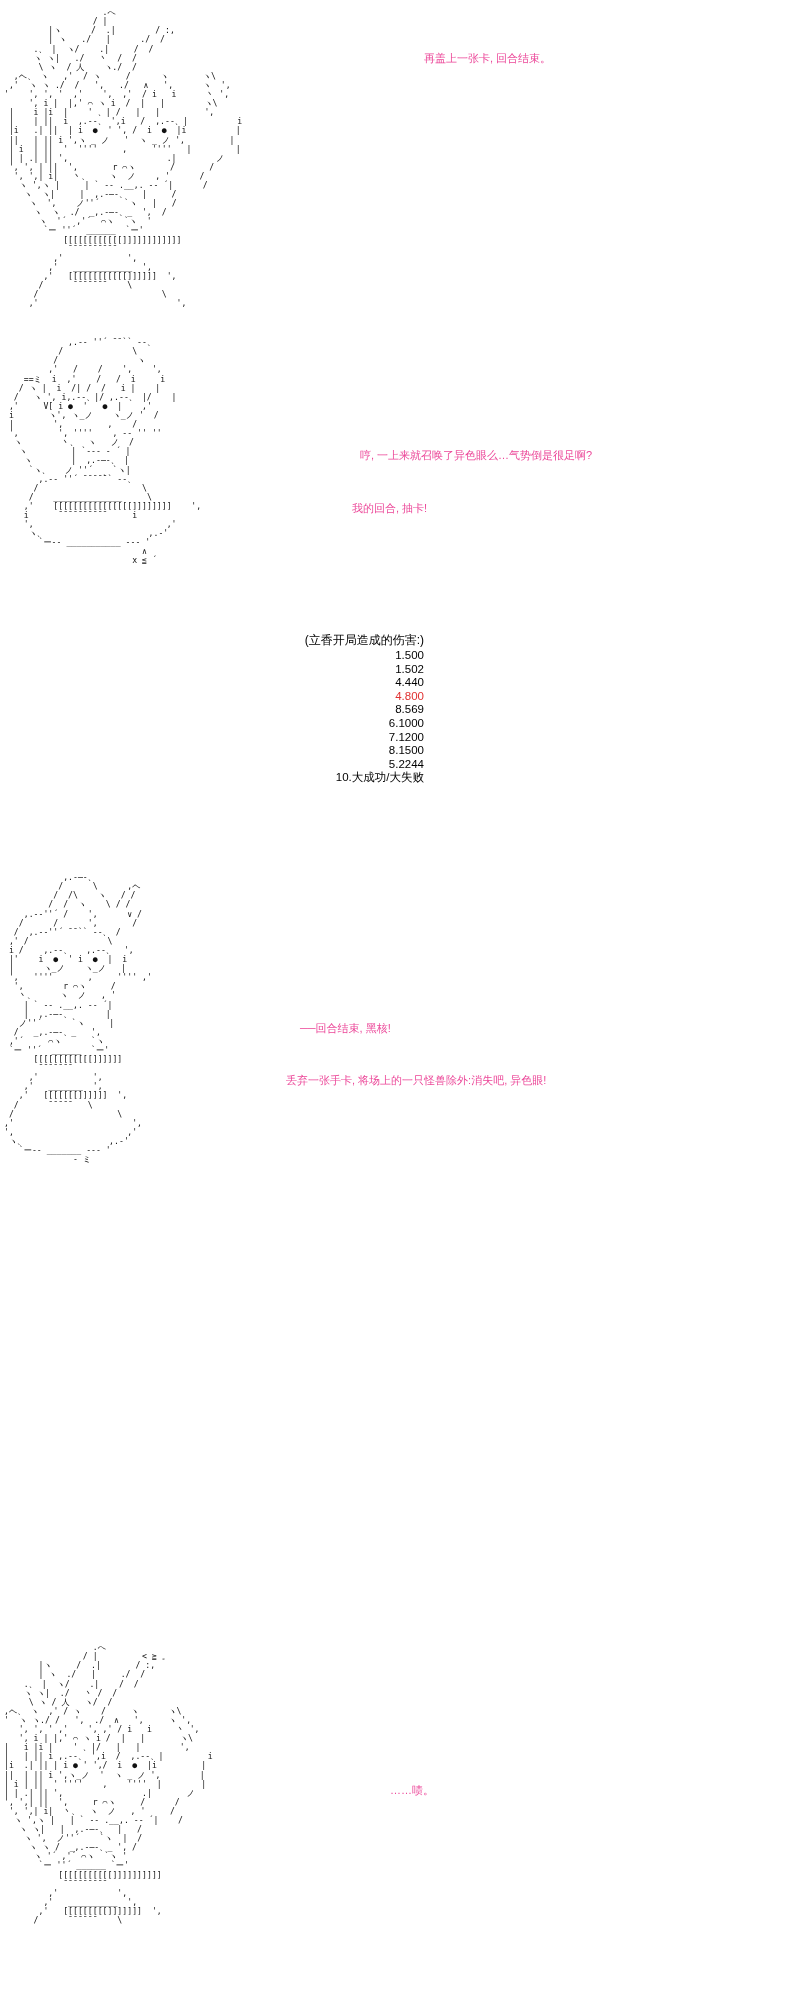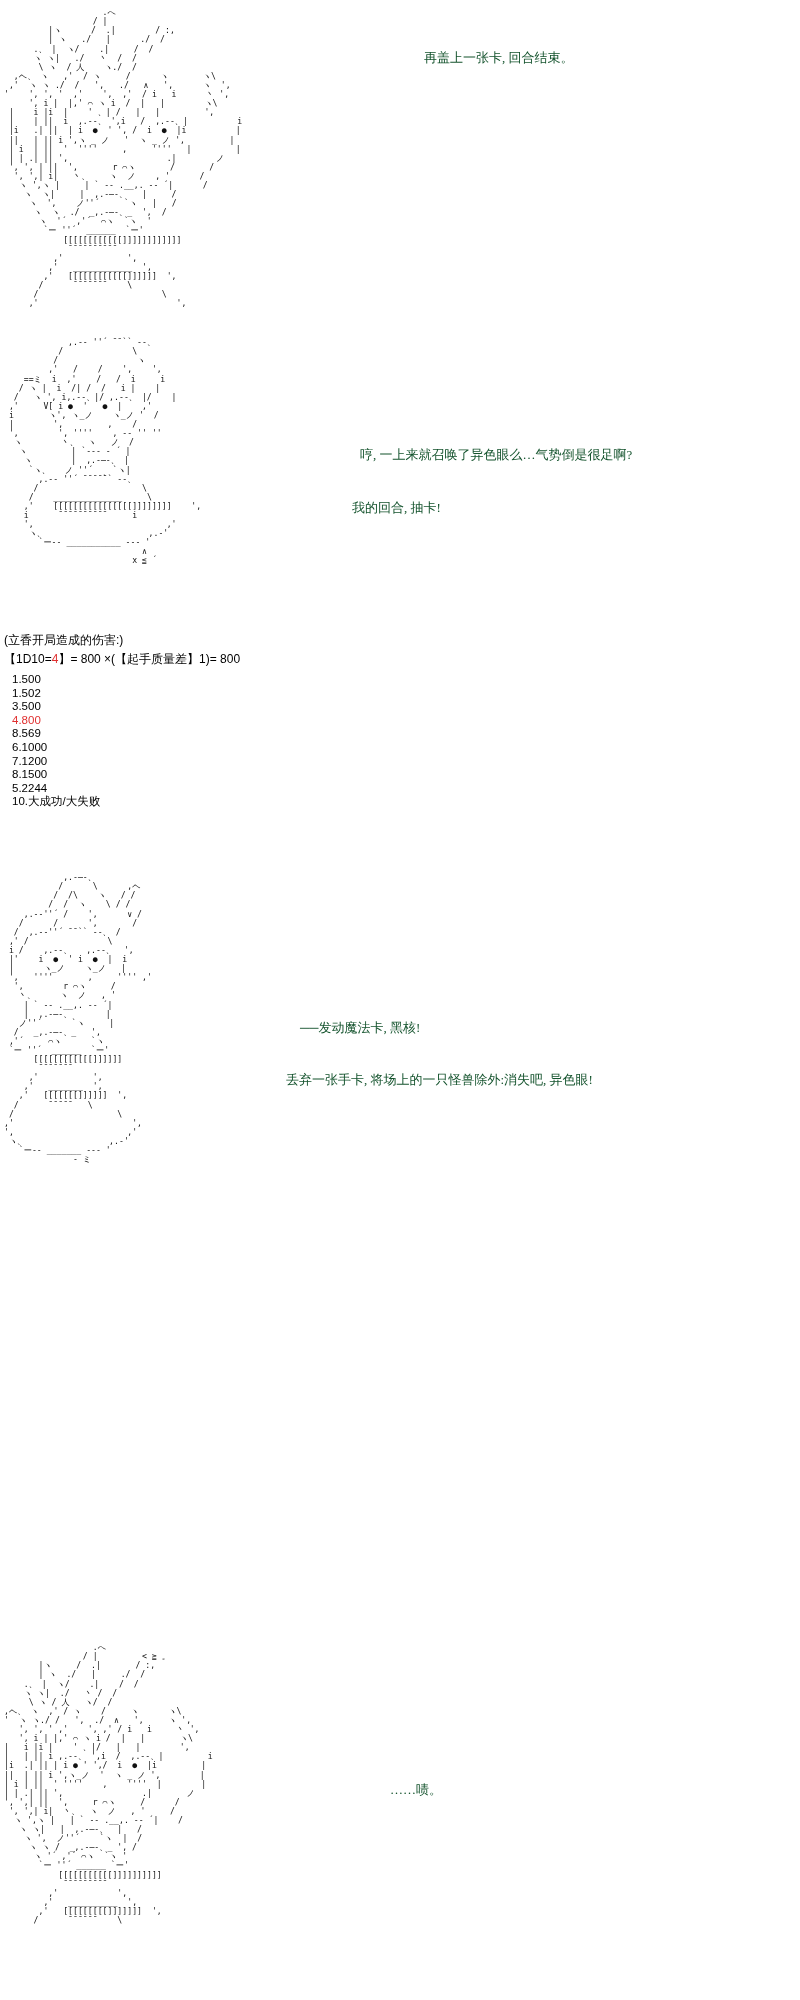--- a/index.html
+++ b/index.html
@@ -28,31 +28,32 @@
     font-family: "DejaVu Sans Mono", "Liberation Mono", monospace;
     font-size: 8.2px;
     line-height: 9.1px;
     white-space: pre;
     letter-spacing: 0px;
     color: #111111;
     display: block;
   }
   .dialog {
     position: absolute;
-    font-family: Liberation Serif, serif;
-    font-size: 13px;
+    font-family: Liberation Sans, sans-serif;
+    font-size: 11px;
     line-height: 20px;
-    color: #14532d;
+    color: #ec4899;
     white-space: pre-wrap;
   }
   .roll-block {
     font-family: "Liberation Sans", sans-serif;
     font-size: 11.5px;
     line-height: 13.5px;
     color: #000000;
+    text-align: right;
   }
   .roll-title {
     font-size: 12px;
     line-height: 17px;
   }
   .roll-formula {
     font-size: 12px;
     line-height: 19px;
     margin-top: 1px;
     margin-bottom: 4px;
@@ -223,31 +224,30 @@
             ̄ ̄ ̄ ̄ ̄ ̄ ̄ ̄ ̄
          ,'            ',
         ,'   __________  ',
        ,'   [[[[[[[[[]]]]]]]  ',
       /      ̄ ̄ ̄ ̄ ̄ ̄     \</pre>
   </div>
 
   <div class="dialog" id="dlg-1">再盖上一张卡, 回合结束。</div>
   <div class="dialog" id="dlg-2">哼, 一上来就召唤了异色眼么…气势倒是很足啊?</div>
   <div class="dialog" id="dlg-3">我的回合, 抽卡!</div>
-  <div class="dialog" id="dlg-4">──发动魔法卡, 黑核!</div>
+  <div class="dialog" id="dlg-4">──回合结束, 黑核!</div>
   <div class="dialog" id="dlg-5">丢弃一张手卡, 将场上的一只怪兽除外:消失吧, 异色眼!</div>
   <div class="dialog" id="dlg-6">……啧。</div>
 
   <div class="roll-block" id="roll-area">
     <div class="roll-title">(立香开局造成的伤害:)</div>
-    <div class="roll-formula"><span>【1D10=</span><span class="hl-red">4</span><span>】= 800 ×(【起手质量差】1)= 800</span></div>
     <div class="roll-list" id="roll-list">
         <div>1.500</div>
         <div>1.502</div>
-        <div>3.500</div>
+        <div>4.440</div>
         <div class="hl-red">4.800</div>
         <div>8.569</div>
         <div>6.1000</div>
         <div>7.1200</div>
         <div>8.1500</div>
         <div>5.2244</div>
         <div>10.大成功/大失败</div>
       </div>
   </div>
 

